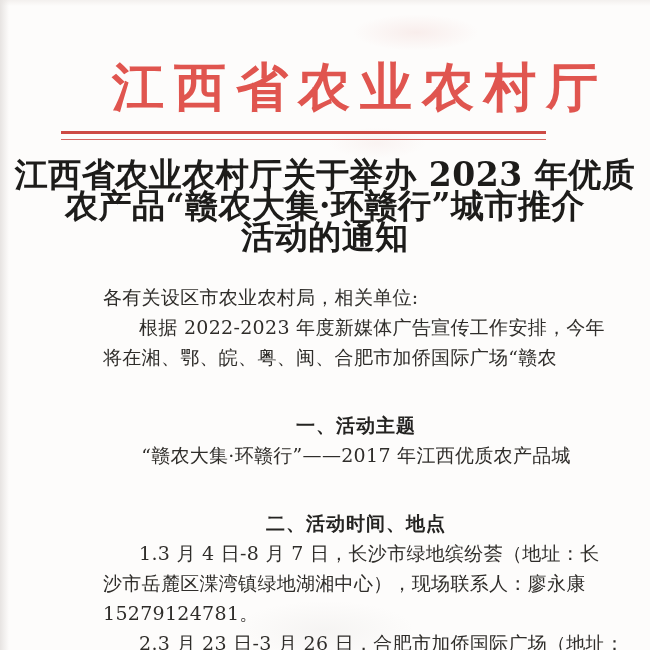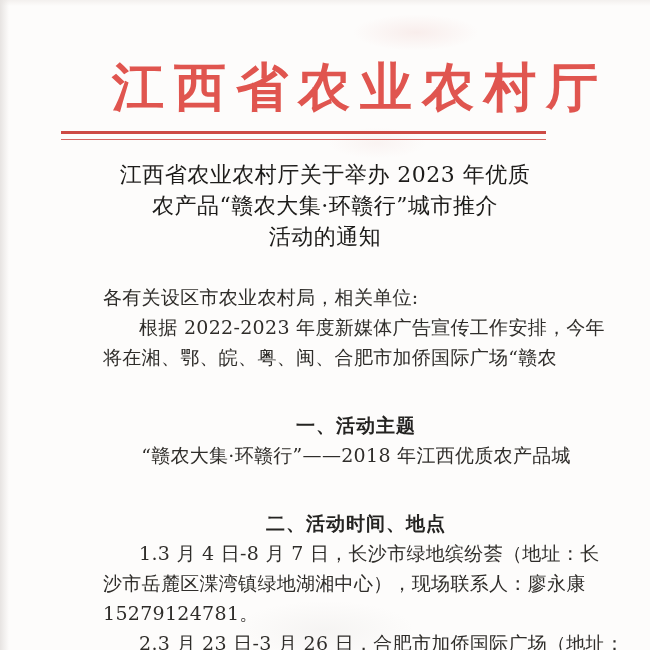--- a/index.html
+++ b/index.html
@@ -46,23 +46,23 @@
     background: var(--rule_red, #cd4a44);
   }
   .rule-thick { top: 131px; height: 3px; }
   .rule-thin  { top: 139px; height: 1px; opacity: 0.85; }
   .title {
     position: absolute;
     top: 159px;
     left: 0;
     width: 650px;
     text-align: center;
-    font-size: 22px;
+    font-size: 33px;
     line-height: 31px;
-    font-weight: normal;
+    font-weight: bold;
     color: #1d1c1a;
     letter-spacing: 0.5px;
   }
   .doc-body {
     position: absolute;
     top: 282px;
     left: 103px;
     width: 470px;
     font-size: 19px;
     color: #2f2d2a;
@@ -96,21 +96,21 @@
     <div class="title-line">江西省农业农村厅关于举办 2023 年优质</div>
     <div class="title-line">农产品“赣农大集·环赣行”城市推介</div>
     <div class="title-line">活动的通知</div>
   </div>
 
   <div class="doc-body">
     <div class="line">各有关设区市农业农村局，相关单位:</div>
     <div class="line indent">根据 2022-2023 年度新媒体广告宣传工作安排，今年</div>
     <div class="line">将在湘、鄂、皖、粤、闽、合肥市加侨国际广场“赣农</div>
     <div class="line indent heading">一、活动主题</div>
-    <div class="line indent">“赣农大集·环赣行”——2018 年江西优质农产品城</div>
+    <div class="line indent">“赣农大集·环赣行”——2017 年江西优质农产品城</div>
     <div class="line indent heading">二、活动时间、地点</div>
     <div class="line indent">1.3 月 4 日-8 月 7 日，长沙市绿地缤纷荟（地址：长</div>
     <div class="line">沙市岳麓区渫湾镇绿地湖湘中心），现场联系人：廖永康</div>
     <div class="line">15279124781。</div>
     <div class="line indent">2.3 月 23 日-3 月 26 日，合肥市加侨国际广场（地址：</div>
     <div class="line">合肥市包河区包河大道 207 号），现场联系人：李伦诗</div>
   </div>
 
 </div>
 

